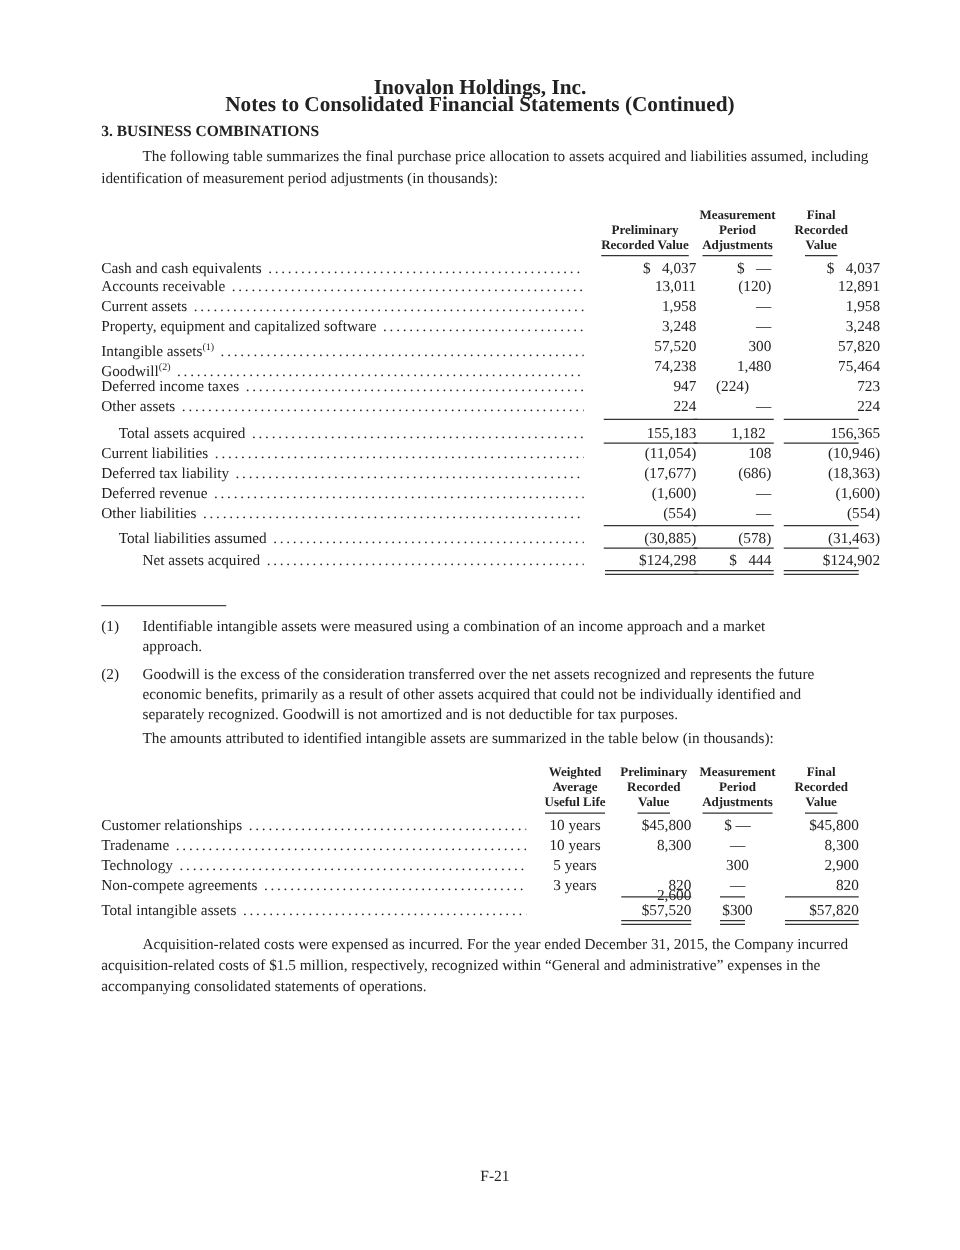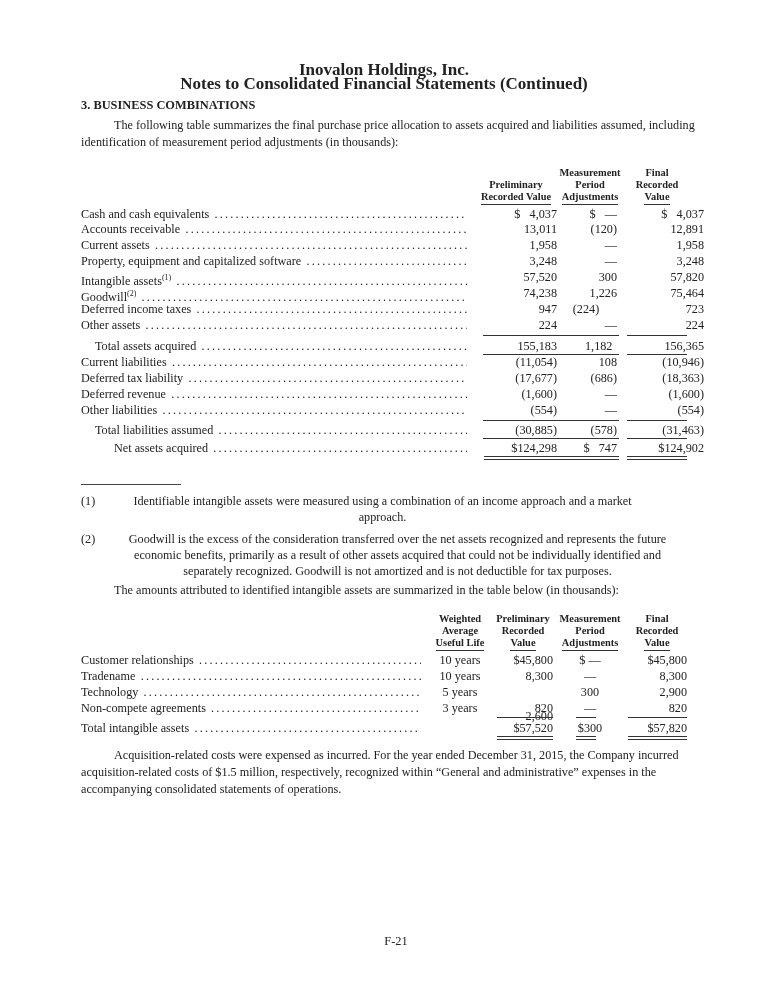--- a/index.html
+++ b/index.html
@@ -13,21 +13,21 @@
   .row { position:absolute; left:81px; height:15px; line-height:15px; }
   .lbl { position:absolute; left:0; white-space:nowrap; overflow:hidden; }
   .lbl .dots { letter-spacing:2.2px; }
   .num { position:absolute; text-align:right; white-space:nowrap; }
   .th { position:absolute; text-align:center; font-weight:bold; font-size:10.4px; line-height:12px; }
   .th .u { border-bottom:1px solid #333; display:inline-block; padding-bottom:1px; }
   .uline { position:absolute; height:0; border-top:1px solid #333; }
   .dline { position:absolute; height:2px; border-top:1px solid #333; border-bottom:1px solid #333; }
   .fn { position:absolute; left:81px; width:570px; line-height:16px; font-size:12.2px; }
   .fn .mk { position:absolute; left:0; top:0; }
-  .fn .tx { margin-left:33px;text-align:center; }
+  .fn .tx { margin-left:33px; }
   .footer { left:0; width:768px; text-align:center; top:934px; font-size:12.4px;margin-left:12px; }
 </style>
 </head>
 <body>
 
 <div class="abs hdr" style="top:63px;">Inovalon Holdings, Inc.</div>
 <div class="abs hdr" style="top:77px;">Notes to Consolidated Financial Statements (Continued)</div>
 
 <div class="abs sect">3. BUSINESS COMBINATIONS</div>
 <div class="abs para indent" style="top:117px;">The following table summarizes the final purchase price allocation to assets acquired and liabilities assumed, including identification of measurement period adjustments (in thousands):</div>
@@ -75,21 +75,21 @@
       </div>
       <div class="row" style="top: 270px; width: 620px;">
         <div class="lbl" style="left: 0px; width: 386px;"><span>Intangible assets</span><sup style="font-size: 8px;">(1)</sup><span class="dots"> ................................................................................</span></div>
         <div class="num" style="left: 403px; width: 73px; white-space: pre;">57,520</div>
         <div class="num" style="left: 474px; width: 62px; text-align: right; white-space: pre;">300</div>
         <div class="num" style="left: 544px; width: 79px; white-space: pre;">57,820</div>
       </div>
       <div class="row" style="top: 286px; width: 620px;">
         <div class="lbl" style="left: 0px; width: 386px;"><span>Goodwill</span><sup style="font-size: 8px;">(2)</sup><span class="dots"> ................................................................................</span></div>
         <div class="num" style="left: 403px; width: 73px; white-space: pre;">74,238</div>
-        <div class="num" style="left: 474px; width: 62px; text-align: right; white-space: pre;">1,226</div>
+        <div class="num" style="left: 474px; width: 62px; text-align: right; white-space: pre;">1,480</div>
         <div class="num" style="left: 544px; width: 79px; white-space: pre;">75,464</div>
       </div>
       <div class="row" style="top: 302px; width: 620px;">
         <div class="lbl" style="left: 0px; width: 386px;"><span>Deferred income taxes</span><span class="dots"> ................................................................................</span></div>
         <div class="num" style="left: 403px; width: 73px; white-space: pre;">947</div>
         <div class="num" style="left: 474px; width: 62px; text-align: center; white-space: pre;">(224)</div>
         <div class="num" style="left: 544px; width: 79px; white-space: pre;">723</div>
       </div>
       <div class="row" style="top: 318px; width: 620px;">
         <div class="lbl" style="left: 0px; width: 386px;"><span>Other assets</span><span class="dots"> ................................................................................</span></div>
@@ -129,21 +129,21 @@
       </div>
       <div class="row" style="top: 423px; width: 620px;">
         <div class="lbl" style="left: 14px; width: 372px;"><span>Total liabilities assumed</span><span class="dots"> ................................................................................</span></div>
         <div class="num" style="left: 403px; width: 73px; white-space: pre;">(30,885)</div>
         <div class="num" style="left: 474px; width: 62px; text-align: right; white-space: pre;">(578)</div>
         <div class="num" style="left: 544px; width: 79px; white-space: pre;">(31,463)</div>
       </div>
       <div class="row" style="top: 441px; width: 620px;">
         <div class="lbl" style="left: 33px; width: 353px;"><span>Net assets acquired</span><span class="dots"> ................................................................................</span></div>
         <div class="num" style="left: 403px; width: 73px; white-space: pre;">$124,298</div>
-        <div class="num" style="left: 474px; width: 62px; text-align: right; white-space: pre;">$   747</div>
+        <div class="num" style="left: 474px; width: 62px; text-align: right; white-space: pre;">$   444</div>
         <div class="num" style="left: 544px; width: 79px; white-space: pre;">$124,902</div>
       </div>
       <div class="uline" style="left: 483px; width: 75px; top: 335px;"></div>
       <div class="uline" style="left: 555px; width: 64px; top: 335px;"></div>
       <div class="uline" style="left: 627px; width: 60px; top: 335px;"></div>
       <div class="uline" style="left: 483px; width: 75px; top: 420px;"></div>
       <div class="uline" style="left: 555px; width: 64px; top: 420px;"></div>
       <div class="uline" style="left: 627px; width: 60px; top: 420px;"></div>
       <div class="uline" style="left: 483px; width: 75px; top: 438px;"></div>
       <div class="uline" style="left: 555px; width: 64px; top: 438px;"></div>

